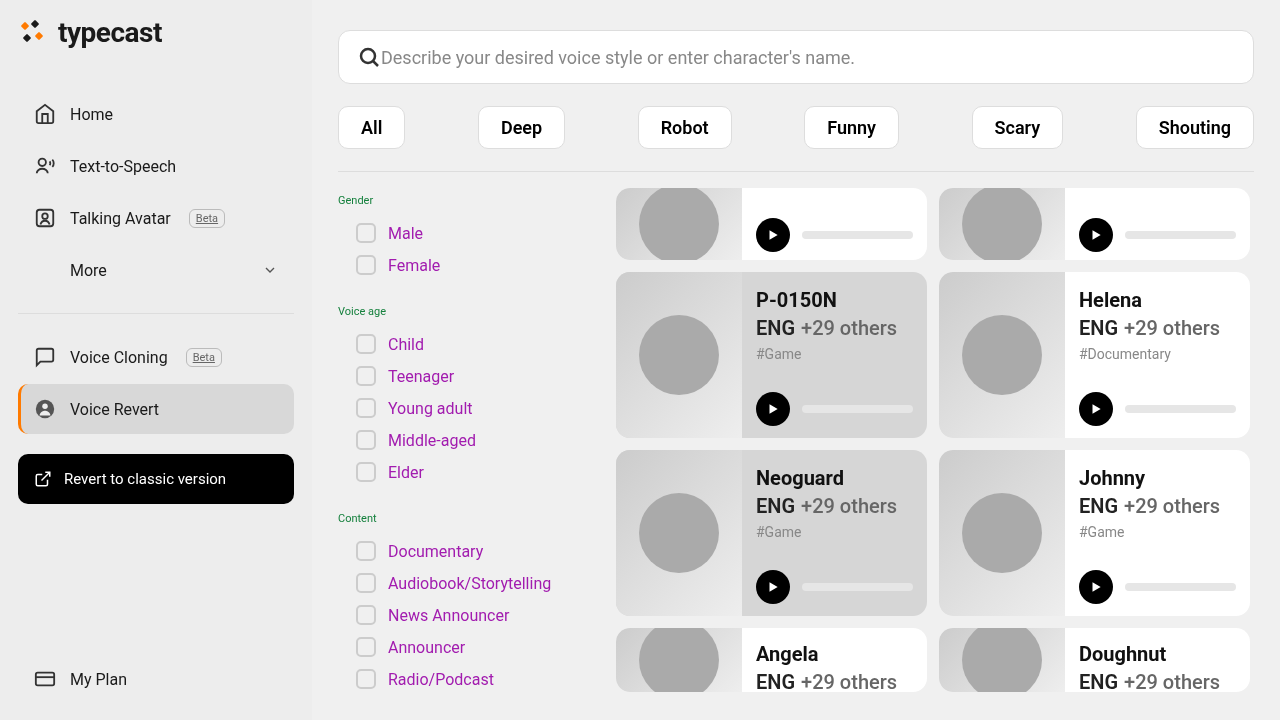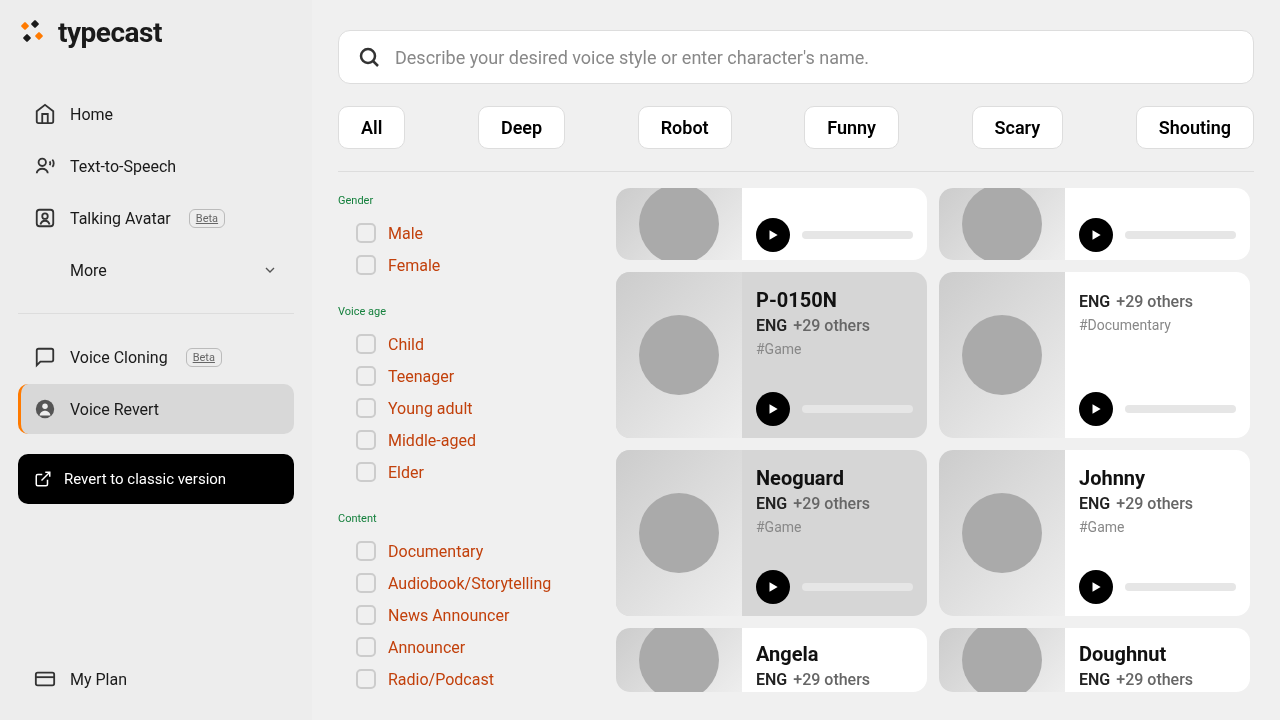--- a/index.html
+++ b/index.html
@@ -14,45 +14,45 @@
 .nav-item { display: flex; align-items: center; gap: 14px; padding: 14px 16px; border-radius: 10px; cursor: pointer; color: #1a1a1a; font-size: 16px; }
 .nav-item.active { background: #d8d8d8; border-left: 3px solid #ff7a00; padding-left: 13px; }
 .nav-item .icon { width: 22px; height: 22px; flex-shrink: 0; display:flex; align-items:center; justify-content:center; }
 .beta { font-size: 11px; border: 1px solid #bbb; padding: 2px 6px; border-radius: 6px; color: #666; margin-left: 4px; text-decoration: underline; }
 .chev { margin-left: auto; }
 .divider { height: 1px; background: #ddd; margin: 18px 0; }
 .revert-btn { background: #000; color: #fff; border-radius: 10px; padding: 16px; display: flex; align-items: center; gap: 12px; font-size: 15px; margin-top: 20px; cursor: pointer; }
 .sidebar-bottom { margin-top: auto; }
 
 .main { flex: 1; display: flex; flex-direction: column; padding: 30px 26px 0 26px; overflow: hidden; }
-.search-bar { display: flex; align-items: center; gap: 14px; background: #fff; border: 1px solid #ddd; border-radius: 12px; padding: 14px 18px; }
+.search-bar { display: flex; align-items: center; background: #fff; border: 1px solid #ddd; border-radius: 12px; padding: 14px 18px; }
 .search-bar input { flex:1; border:none; outline:none; font-size: 18px; color:#333; background:transparent; }
 .search-bar input::placeholder { color: #888; }
 
 .chips { display: flex; gap: 12px; justify-content: space-between; margin: 22px 0; }
 .chip { background: #fff; border: 1px solid #ddd; border-radius: 10px; padding: 10px 22px; font-size: 18px; font-weight: 600; cursor: pointer; }
 
 .divider-h { height: 1px; background: #ddd; margin-bottom: 16px; }
 
 .content { flex:1; display: flex; gap: 28px; overflow: hidden; }
 .filters { width: 250px; padding-top: 6px; overflow-y:auto; }
 .filter-group { margin-bottom: 24px; }
 .filter-title { font-size: 11px; color: #15803d; margin-bottom: 10px; }
 .check-row { display: flex; align-items: center; gap: 12px; padding: 6px 0 6px 18px; cursor:pointer; }
 .checkbox { width: 20px; height: 20px; border: 2px solid #ccc; border-radius: 5px; }
-.check-label { font-size: 16px; color: #c2410c; }
+.check-label { font-size: 16px; color: #a21caf; }
 
 .grid-wrap { flex:1; overflow-y: auto; padding-right: 4px; }
 .grid { display: grid; grid-template-columns: 1fr 1fr; gap: 12px; }
 .card { background: #fff; border-radius: 14px; display:flex; height: 166px; overflow: hidden; position: relative; }
 .card.sel { background: #d6d6d6; }
 .card-img { width: 126px; height: 100%; background: linear-gradient(135deg,#ccc,#eee); display:flex; align-items:center; justify-content:center; }
 .card-body { flex:1; padding: 16px 14px 12px 14px; display:flex; flex-direction:column; }
 .card-title { font-size: 20px; font-weight: 700; color: #111; }
-.card-meta { font-size: 16px; font-weight: 600; color: #222; margin-top: 4px; }
+.card-meta { font-size: 20px; font-weight: 600; color: #222; margin-top: 4px; }
 .card-meta .others { color: #666; font-weight: 500; margin-left: 6px; }
 .card-tag { font-size: 14px; color: #888; margin-top: 6px; }
 .card-play { margin-top: auto; display:flex; align-items:center; gap: 12px; }
 .play-btn { width: 34px; height: 34px; border-radius: 50%; background:#000; display:flex; align-items:center; justify-content:center; cursor:pointer; }
 .play-btn svg { fill:#fff; }
 .wave { flex:1; height: 8px; background: #e6e6e6; border-radius: 4px; }
 
 .card.partial { height: 72px; }
 .card.partial .card-body { padding: 8px 14px; justify-content:flex-end; }
 .card.partial-bottom { height: 64px; }
@@ -285,20 +285,21 @@
                 </div>
                 <div class="wave"></div>
               </div>
             </div>
           </div>
           <div class="card">
             <div class="card-img">
               <div class="avatar-placeholder"></div>
             </div>
             <div class="card-body">
+              <div class="card-title">Helena</div>
               <div class="card-meta">ENG<span class="others">+29 others</span></div>
               <div class="card-tag">#Documentary</div>
               <div class="card-play">
                 <div class="play-btn">
                   <svg width="14" height="14" viewBox="0 0 24 24">
                     <polygon points="6 4 20 12 6 20"></polygon>
                   </svg>
                 </div>
                 <div class="wave"></div>
               </div>

